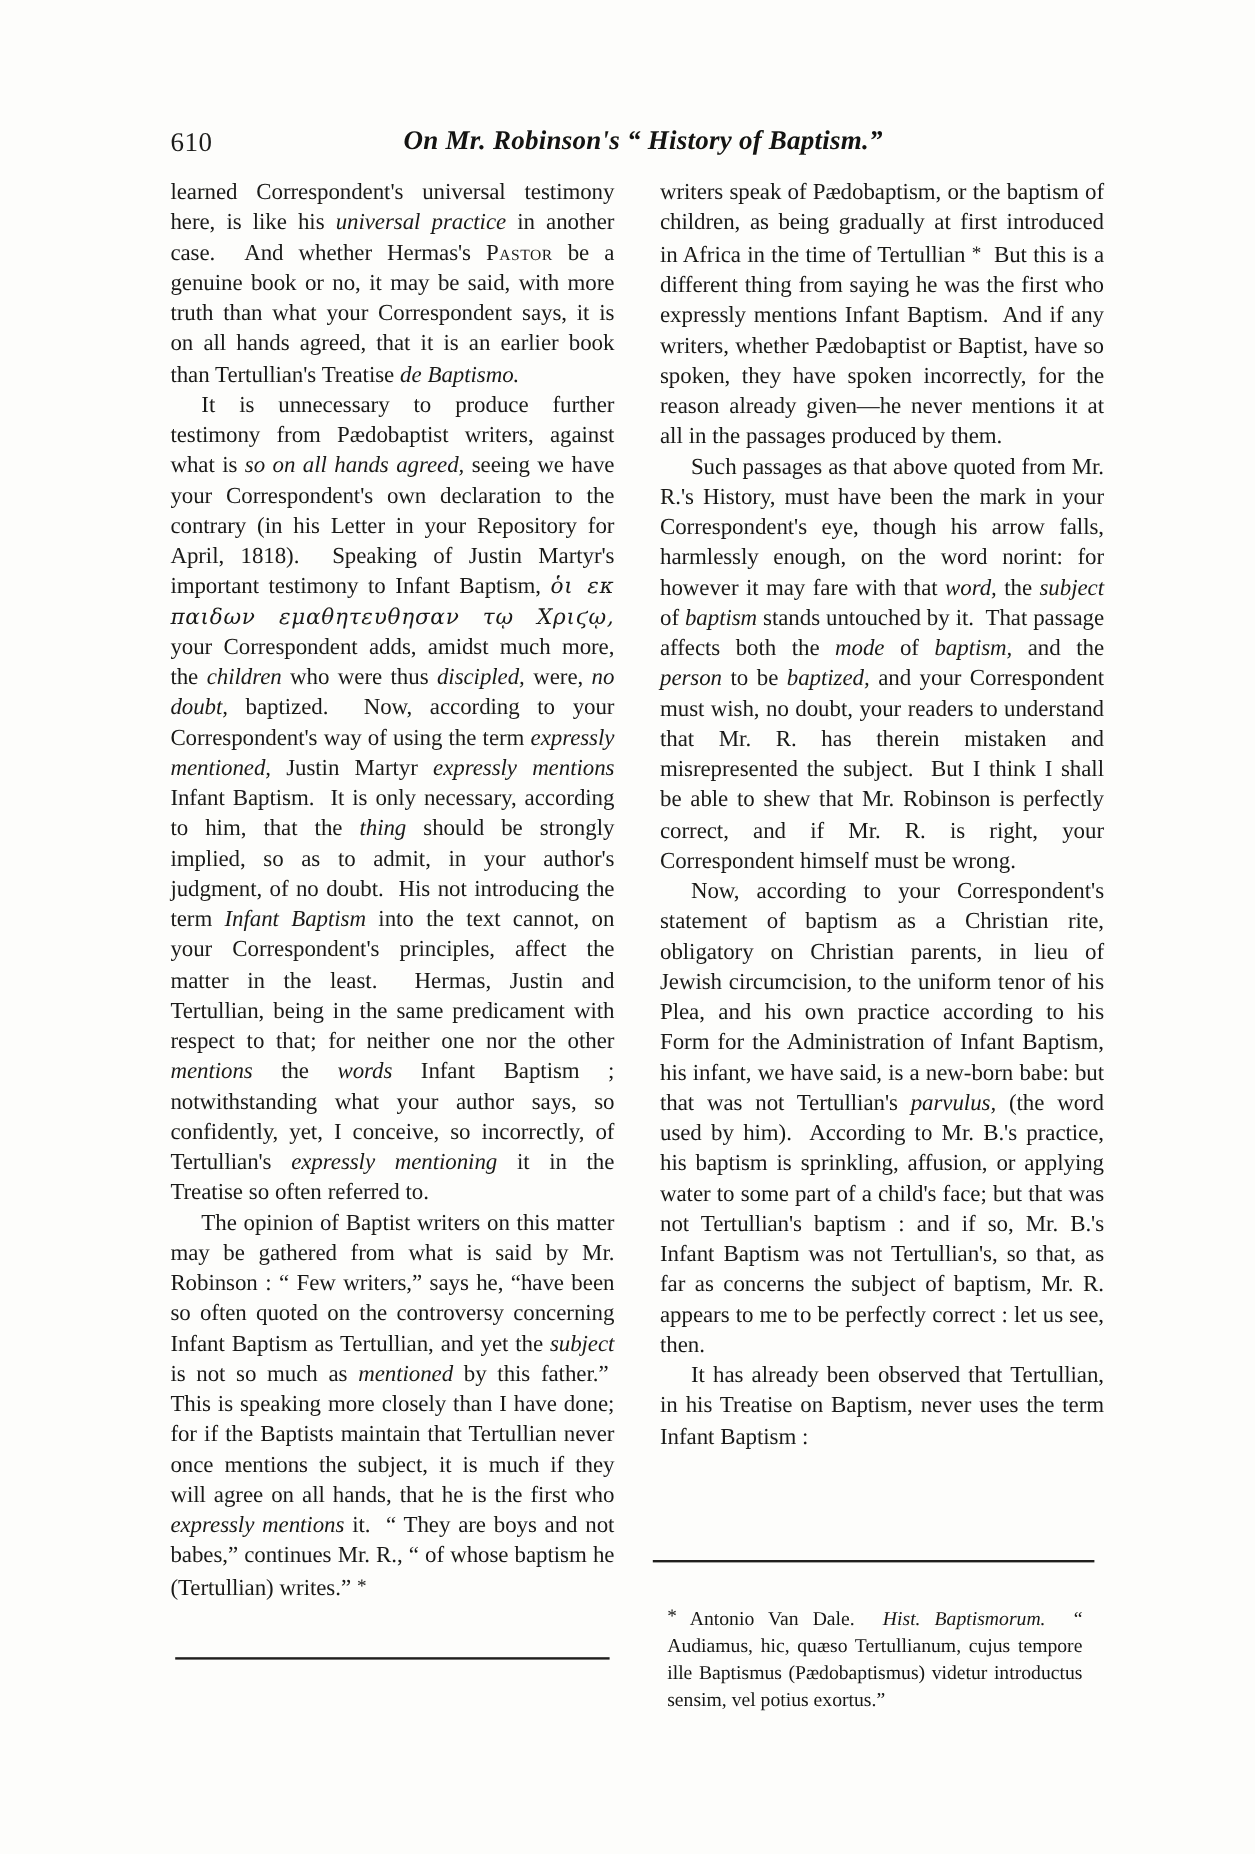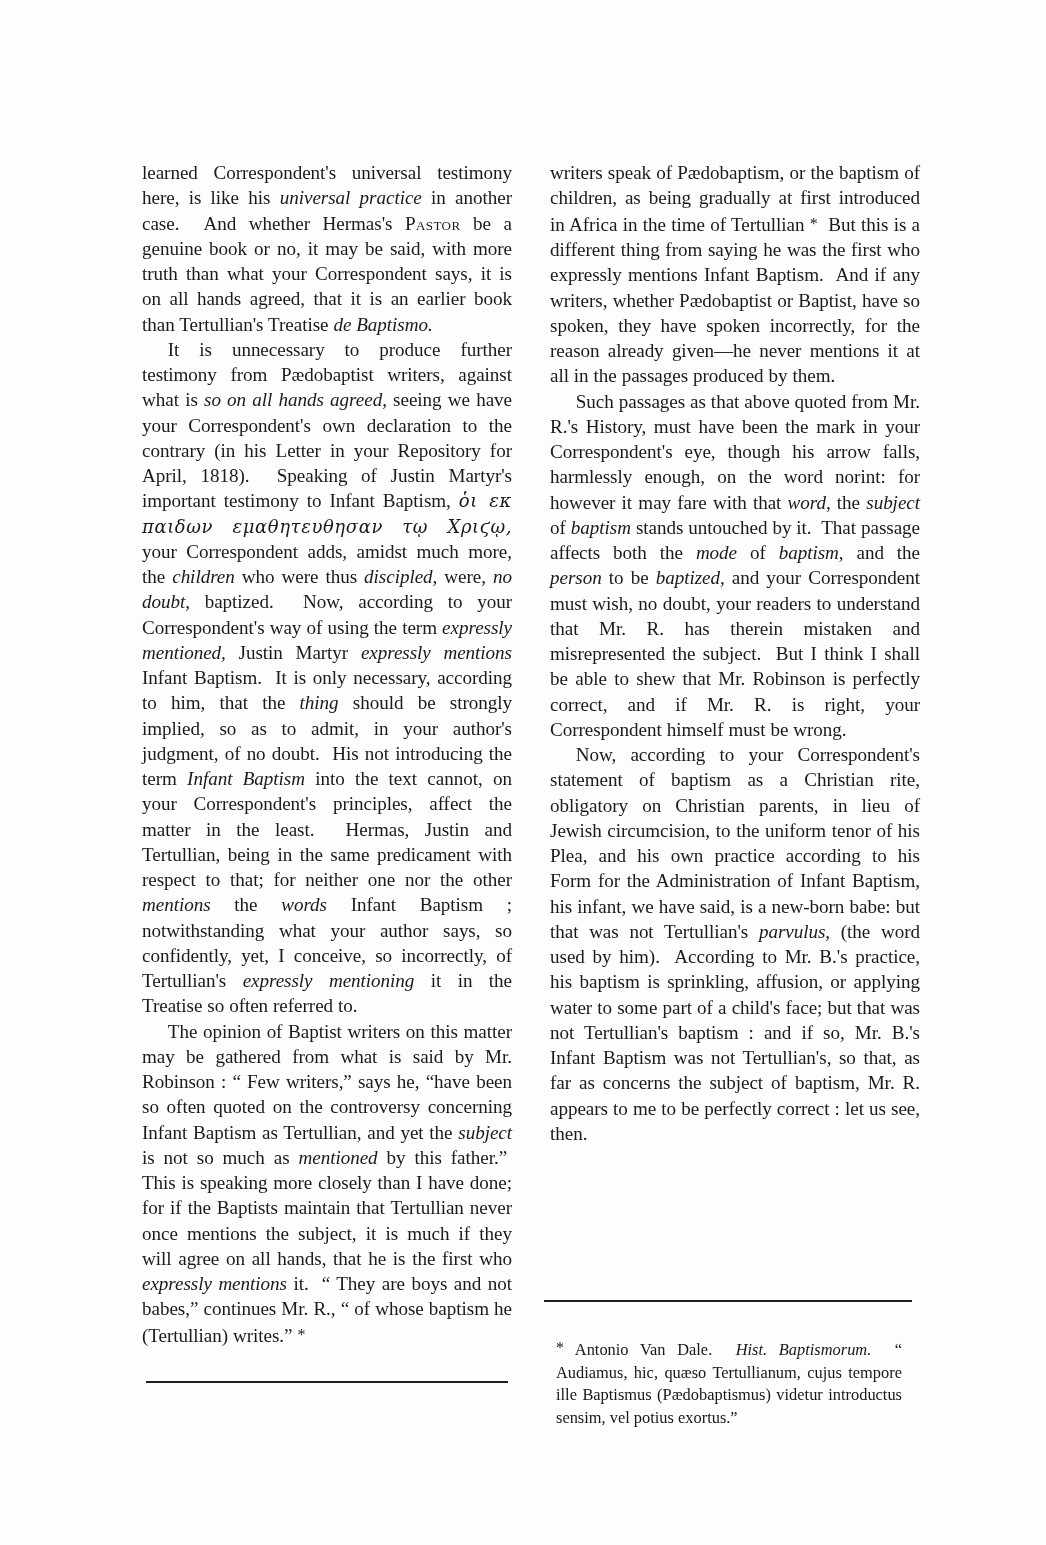--- a/index.html
+++ b/index.html
@@ -68,21 +68,21 @@
     font-size: 19.1px;
     line-height: 25.25px;
     text-align: justify;
     text-justify: inter-word;
     letter-spacing: -0.05px;
     word-spacing: 0.2px;
     color: #1a1a18;
     -webkit-font-smoothing: none;
   }
   .body-text p + p { text-indent: 1.35em; }
-  .body-text p.noindent { text-indent: 0; margin-top: 12px; }
+  .body-text p.noindent { text-indent: 0; }
 
   i, em { font-style: italic; }
   .sc {
     font-variant: small-caps;
     letter-spacing: 0.4px;
   }
   .grk {
     font-family: "DejaVu Serif", "Liberation Serif", serif;
     font-style: italic;
     font-size: 18px;
@@ -116,20 +116,24 @@
   .fn-left  { left: 142px; top: 1403px; }
   .fn-right { left: 544px; top: 1325px; }
   .rule-left  { left: 146px; top: 1381px; width: 362px; }
   .rule-right { left: 544px; top: 1300px; width: 368px; }
 </style>
 </head>
 <body>
 
 <div class="page">
 
+  <div class="running-head">
+    <span class="folio">610</span>
+    <span class="head-title">On Mr. Robinson's “ History of Baptism.”</span>
+  </div>
 
   <div class="columns">
 
     <div class="col col-left body-text">
 
       <p class="noindent">learned Correspondent's universal testimony here, is like his <i>universal practice</i> in another case.&nbsp; And whether Hermas's <span class="sc">Pastor</span> be a genuine book or no, it may be said, with more truth than what your Correspondent says, it is on all hands agreed, that it is an earlier book than Tertullian's Treatise <i>de Baptismo.</i></p>
 
       <p>It is unnecessary to produce further testimony from Pædobaptist writers, against what is <i>so on all hands agreed,</i> seeing we have your Correspondent's own declaration to the contrary (in his Letter in your Repository for April, 1818).&nbsp; Speaking of Justin Martyr's important testimony to Infant Baptism, <span class="grk">ὁι εκ παιδων εμαθητευθησαν τῳ Χριϛῳ,</span> your Correspondent adds, amidst much more, the <i>children</i> who were thus <i>discipled,</i> were, <i>no doubt,</i> baptized.&nbsp; Now, according to your Correspondent's way of using the term <i>expressly mentioned,</i> Justin Martyr <i>expressly mentions</i> Infant Baptism.&nbsp; It is only necessary, according to him, that the <i>thing</i> should be strongly implied, so as to admit, in your author's judgment, of no doubt.&nbsp; His not introducing the term <i>Infant Baptism</i> into the text cannot, on your Correspondent's principles, affect the matter in the least.&nbsp; Hermas, Justin and Tertullian, being in the same predicament with respect to that; for neither one nor the other <i>mentions</i> the <i>words</i> Infant Baptism ; notwithstanding what your author says, so confidently, yet, I conceive, so incorrectly, of Tertullian's <i>expressly mentioning</i> it in the Treatise so often referred to.</p>
 
       <p>The opinion of Baptist writers on this matter may be gathered from what is said by Mr. Robinson : “ Few writers,” says he, “have been so often quoted on the controversy concerning Infant Baptism as Tertullian, and yet the <i>subject</i> is not so much as <i>mentioned</i> by this father.”&nbsp; This is speaking more closely than I have done; for if the Baptists maintain that Tertullian never once mentions the subject, it is much if they will agree on all hands, that he is the first who <i>expressly mentions</i> it.&nbsp; “ They are boys and not babes,” continues Mr. R., “ of whose baptism he (Tertullian) writes.” <span class="ast">*</span></p>
@@ -139,20 +143,21 @@
 
     <div class="col col-right body-text">
 
       <p class="noindent">writers speak of Pædobaptism, or the baptism of children, as being gradually at first introduced in Africa in the time of Tertullian <span class="ast">*</span>&nbsp; But this is a different thing from saying he was the first who expressly mentions Infant Baptism.&nbsp; And if any writers, whether Pædobaptist or Baptist, have so spoken, they have spoken incorrectly, for the reason already given—he never mentions it at all in the passages produced by them.</p>
 
       <p>Such passages as that above quoted from Mr. R.'s History, must have been the mark in your Correspondent's eye, though his arrow falls, harmlessly enough, on the word norint: for however it may fare with that <i>word,</i> the <i>subject</i> of <i>baptism</i> stands untouched by it.&nbsp; That passage affects both the <i>mode</i> of <i>baptism,</i> and the <i>person</i> to be <i>baptized,</i> and your Correspondent must wish, no doubt, your readers to understand that Mr. R. has therein mistaken and misrepresented the subject.&nbsp; But I think I shall be able to shew that Mr. Robinson is perfectly correct, and if Mr. R. is right, your Correspondent himself must be wrong.</p>
 
       <p>Now, according to your Correspondent's statement of baptism as a Christian rite, obligatory on Christian parents, in lieu of Jewish circumcision, to the uniform tenor of his Plea, and his own practice according to his Form for the Administration of Infant Baptism, his infant, we have said, is a new-born babe: but that was not Tertullian's <i>parvulus,</i> (the word used by him).&nbsp; According to Mr. B.'s practice, his baptism is sprinkling, affusion, or applying water to some part of a child's face; but that was not Tertullian's baptism : and if so, Mr. B.'s Infant Baptism was not Tertullian's, so that, as far as concerns the subject of baptism, Mr. R. appears to me to be perfectly correct : let us see, then.</p>
 
 
+      <p>It has already been observed that Tertullian, in his Treatise on Baptism, never uses the term Infant Baptism :</p>
 
     </div>
   </div>
 
   <hr class="footnote-rule rule-right">
   <div class="footnote fn-right">
     <p><span class="ast">*</span> Antonio Van Dale.&nbsp; <i>Hist. Baptismorum.</i>&nbsp; “ Audiamus, hic, quæso Tertullianum, cujus tempore ille Baptismus (Pædobaptismus) videtur introductus sensim, vel potius exortus.”</p>
   </div>
 
   <hr class="footnote-rule rule-left">

